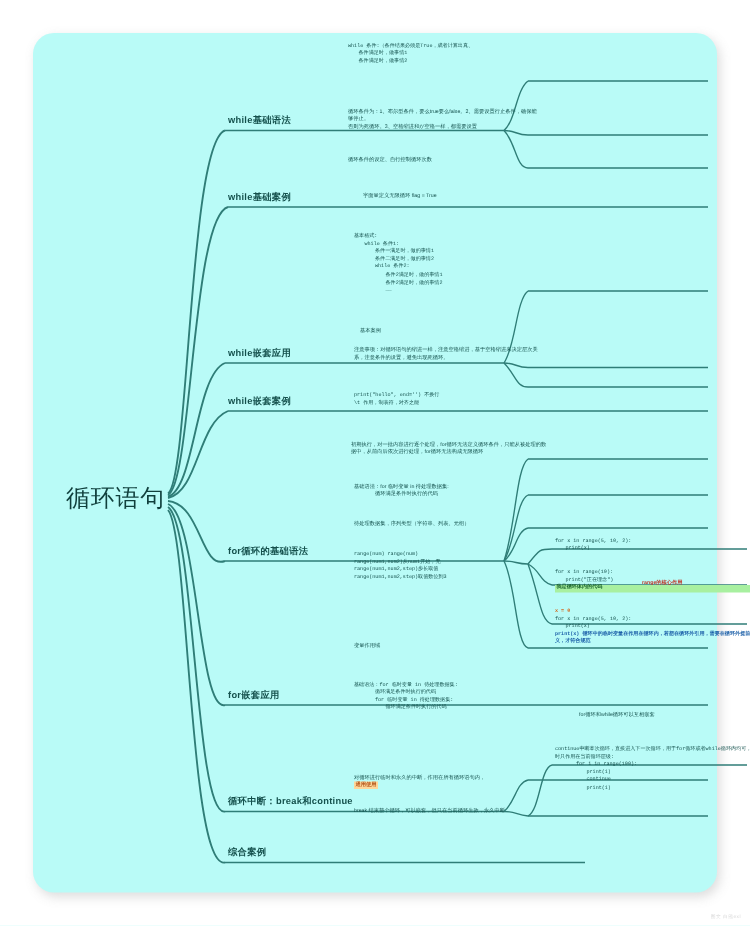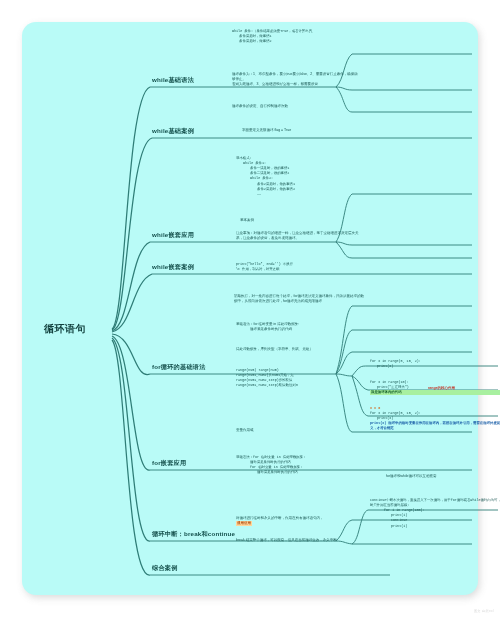--- a/index.html
+++ b/index.html
@@ -12,21 +12,21 @@
     background:#b9fbf7;border-radius:14px;
     box-shadow:2px 3px 7px rgba(120,120,120,.25);
     overflow:hidden;
   }
   svg.links{position:absolute;left:0;top:0;width:500px;height:617px;pointer-events:none;}
   svg.links path{fill:none;stroke:#2f7d77;stroke-width:.9;}
   svg.links path.thick{stroke-width:1.25;}
 
   .node{position:absolute;color:#14504c;}
   .root{
-    left:44px;top:322px;font-size:10px;font-weight:bold;letter-spacing:.5px;
+    left:44px;top:322px;font-size:16px;font-weight:normal;letter-spacing:.5px;
     color:#103f3c;
   }
   .l1{
     font-size:6.2px;font-weight:bold;letter-spacing:.2px;color:#14504c;
     white-space:nowrap;
   }
   .l2{
     font-size:3.5px;line-height:1.45;color:#15524e;width:126px;
     word-break:break-word;
   }

